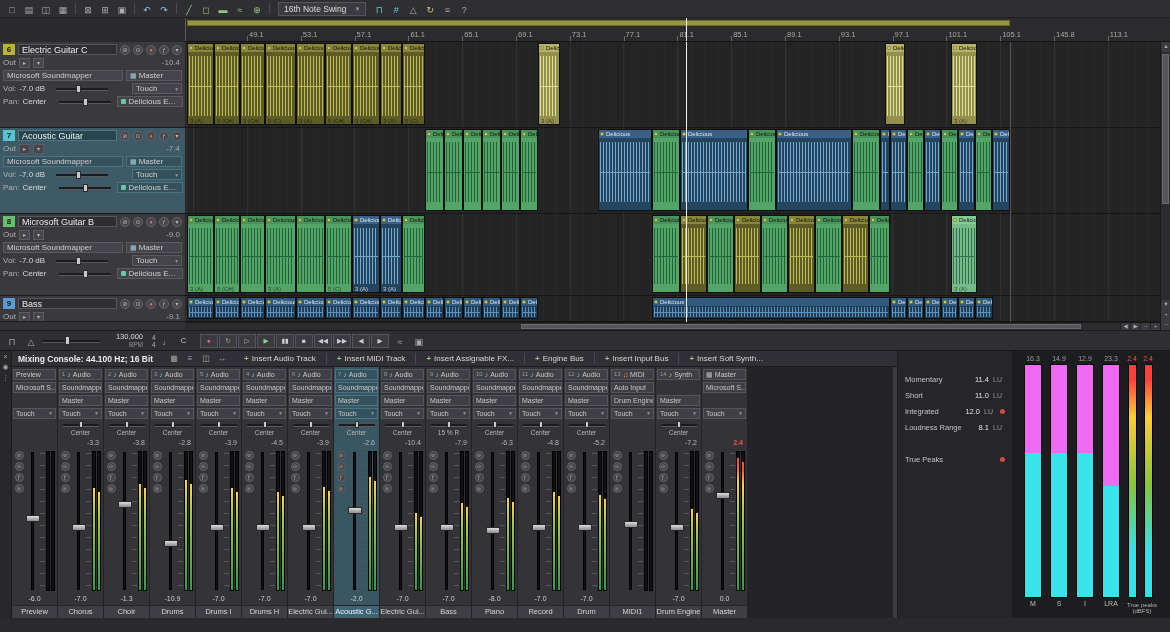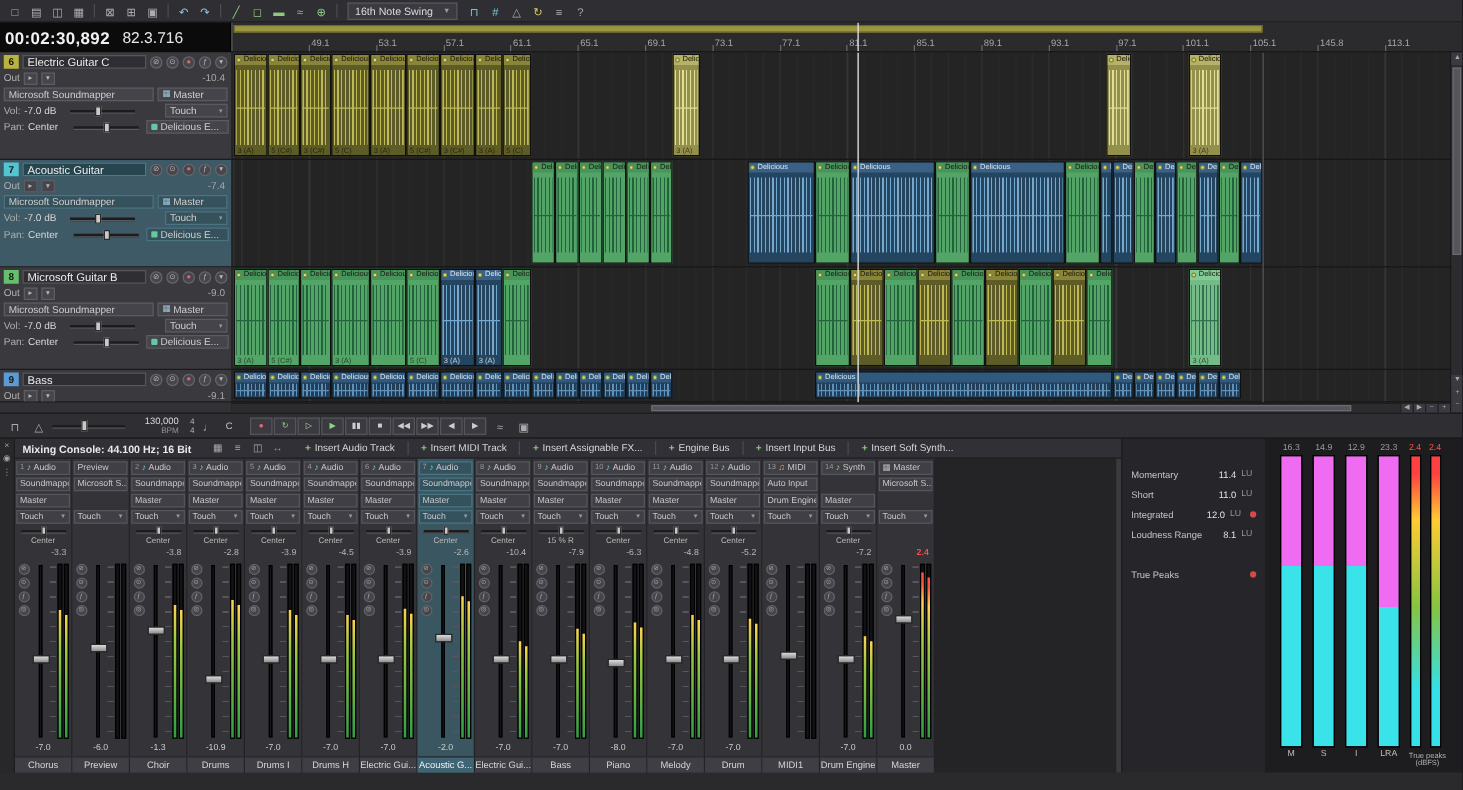--- a/index.html
+++ b/index.html
@@ -231,24 +231,20 @@
     <span id="tb-right">
         <span class="tb-icon" style="color: rgb(111, 199, 207);">⊓</span>
         <span class="tb-icon" style="color: rgb(111, 199, 207);">#</span>
         <span class="tb-icon">△</span>
         <span class="tb-icon" style="color: rgb(216, 200, 105);">↻</span>
         <span class="tb-icon">≡</span>
         <span class="tb-icon">?</span>
       </span>
   </div>
 
-  <div id="timebar">
-    <span class="time-main">00:02:30,892</span>
-    <span class="time-beats">82.3.716</span>
-  </div>
 
   <div id="ruler">
     <div id="loopbar"></div>
     <div id="ruler-labels">
         <span class="rtick" style="left: 62px;"></span>
         <span class="rlabel" style="left: 64px;">49.1</span>
         <span class="rtick" style="left: 115.8px;"></span>
         <span class="rlabel" style="left: 117.8px;">53.1</span>
         <span class="rtick" style="left: 169.6px;"></span>
         <span class="rlabel" style="left: 171.6px;">57.1</span>
@@ -1087,71 +1083,20 @@
           <span class="ins-btn">
             <span class="ins-ic">+</span>
             <span>Insert Soft Synth...</span>
           </span>
         </span>
     </div>
     <div id="strips">
         <div class="strip">
           <div class="srow">
             <span class="sbtn">
-              <span class="snum">1</span>
-              <span class="sic a">♪</span>
-              <span class="slab">Audio</span>
-            </span>
-          </div>
-          <div class="srow">
-            <span class="sbtn">Soundmapper</span>
-          </div>
-          <div class="srow">
-            <span class="sbtn">Master</span>
-          </div>
-          <div class="srow">
-            <span class="sbtn">
-              <span>Touch</span>
-              <span class="sdd">▼</span>
-            </span>
-          </div>
-          <div class="spanz">
-            <div class="spansl">
-              <div class="spanknob" style="left: 46%;"></div>
-            </div>
-            <div class="spanlbl">Center</div>
-          </div>
-          <div class="speak">-3.3</div>
-          <div class="sfz">
-            <div class="sicol">
-              <span class="scirc">⊘</span>
-              <span class="scirc">⊙</span>
-              <span class="scirc">ƒ</span>
-              <span class="scirc">◎</span>
-            </div>
-            <div class="fader">
-              <div class="groove"></div>
-              <div class="fknob" style="top: 52%;"></div>
-            </div>
-            <div class="stick"></div>
-            <div class="smeter">
-              <div class="mbar">
-                <div class="mfill" style="height: 74%;"></div>
-              </div>
-              <div class="mbar">
-                <div class="mfill" style="height: 71%;"></div>
-              </div>
-            </div>
-          </div>
-          <div class="svol">-7.0</div>
-          <div class="sname">Chorus</div>
-        </div>
-        <div class="strip">
-          <div class="srow">
-            <span class="sbtn">
               <span class="slab">Preview</span>
             </span>
           </div>
           <div class="srow">
             <span class="sbtn">Microsoft S...</span>
           </div>
           <div class="srow"></div>
           <div class="srow">
             <span class="sbtn">
               <span>Touch</span>
@@ -1180,20 +1125,71 @@
                 <div class="mfill" style="height: 0%;"></div>
               </div>
             </div>
           </div>
           <div class="svol">-6.0</div>
           <div class="sname">Preview</div>
         </div>
         <div class="strip">
           <div class="srow">
             <span class="sbtn">
+              <span class="snum">1</span>
+              <span class="sic a">♪</span>
+              <span class="slab">Audio</span>
+            </span>
+          </div>
+          <div class="srow">
+            <span class="sbtn">Soundmapper</span>
+          </div>
+          <div class="srow">
+            <span class="sbtn">Master</span>
+          </div>
+          <div class="srow">
+            <span class="sbtn">
+              <span>Touch</span>
+              <span class="sdd">▼</span>
+            </span>
+          </div>
+          <div class="spanz">
+            <div class="spansl">
+              <div class="spanknob" style="left: 46%;"></div>
+            </div>
+            <div class="spanlbl">Center</div>
+          </div>
+          <div class="speak">-3.3</div>
+          <div class="sfz">
+            <div class="sicol">
+              <span class="scirc">⊘</span>
+              <span class="scirc">⊙</span>
+              <span class="scirc">ƒ</span>
+              <span class="scirc">◎</span>
+            </div>
+            <div class="fader">
+              <div class="groove"></div>
+              <div class="fknob" style="top: 52%;"></div>
+            </div>
+            <div class="stick"></div>
+            <div class="smeter">
+              <div class="mbar">
+                <div class="mfill" style="height: 74%;"></div>
+              </div>
+              <div class="mbar">
+                <div class="mfill" style="height: 71%;"></div>
+              </div>
+            </div>
+          </div>
+          <div class="svol">-7.0</div>
+          <div class="sname">Chorus</div>
+        </div>
+        <div class="strip">
+          <div class="srow">
+            <span class="sbtn">
               <span class="snum">2</span>
               <span class="sic a">♪</span>
               <span class="slab">Audio</span>
             </span>
           </div>
           <div class="srow">
             <span class="sbtn">Soundmapper</span>
           </div>
           <div class="srow">
             <span class="sbtn">Master</span>
@@ -1685,21 +1681,21 @@
             <div class="smeter">
               <div class="mbar">
                 <div class="mfill" style="height: 71%;"></div>
               </div>
               <div class="mbar">
                 <div class="mfill" style="height: 68%;"></div>
               </div>
             </div>
           </div>
           <div class="svol">-7.0</div>
-          <div class="sname">Melody</div>
+          <div class="sname">Record</div>
         </div>
         <div class="strip">
           <div class="srow">
             <span class="sbtn">
               <span class="snum">12</span>
               <span class="sic a">♪</span>
               <span class="slab">Audio</span>
             </span>
           </div>
           <div class="srow">

